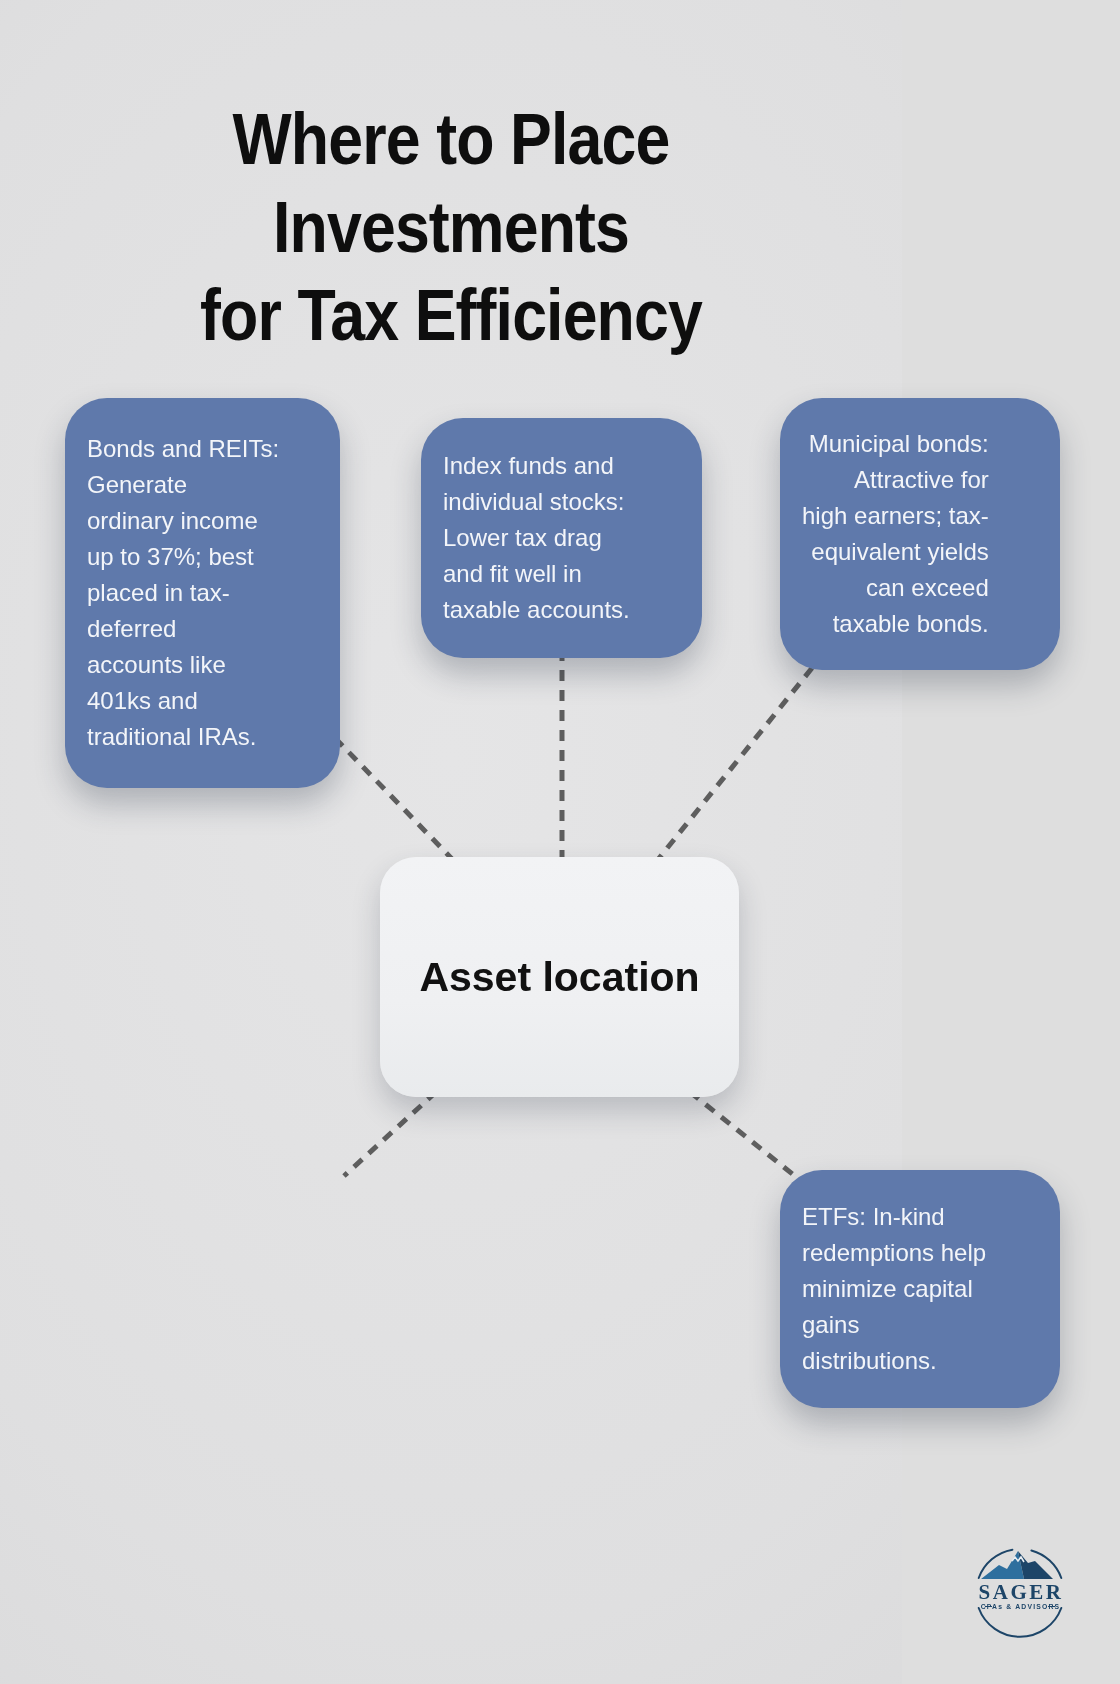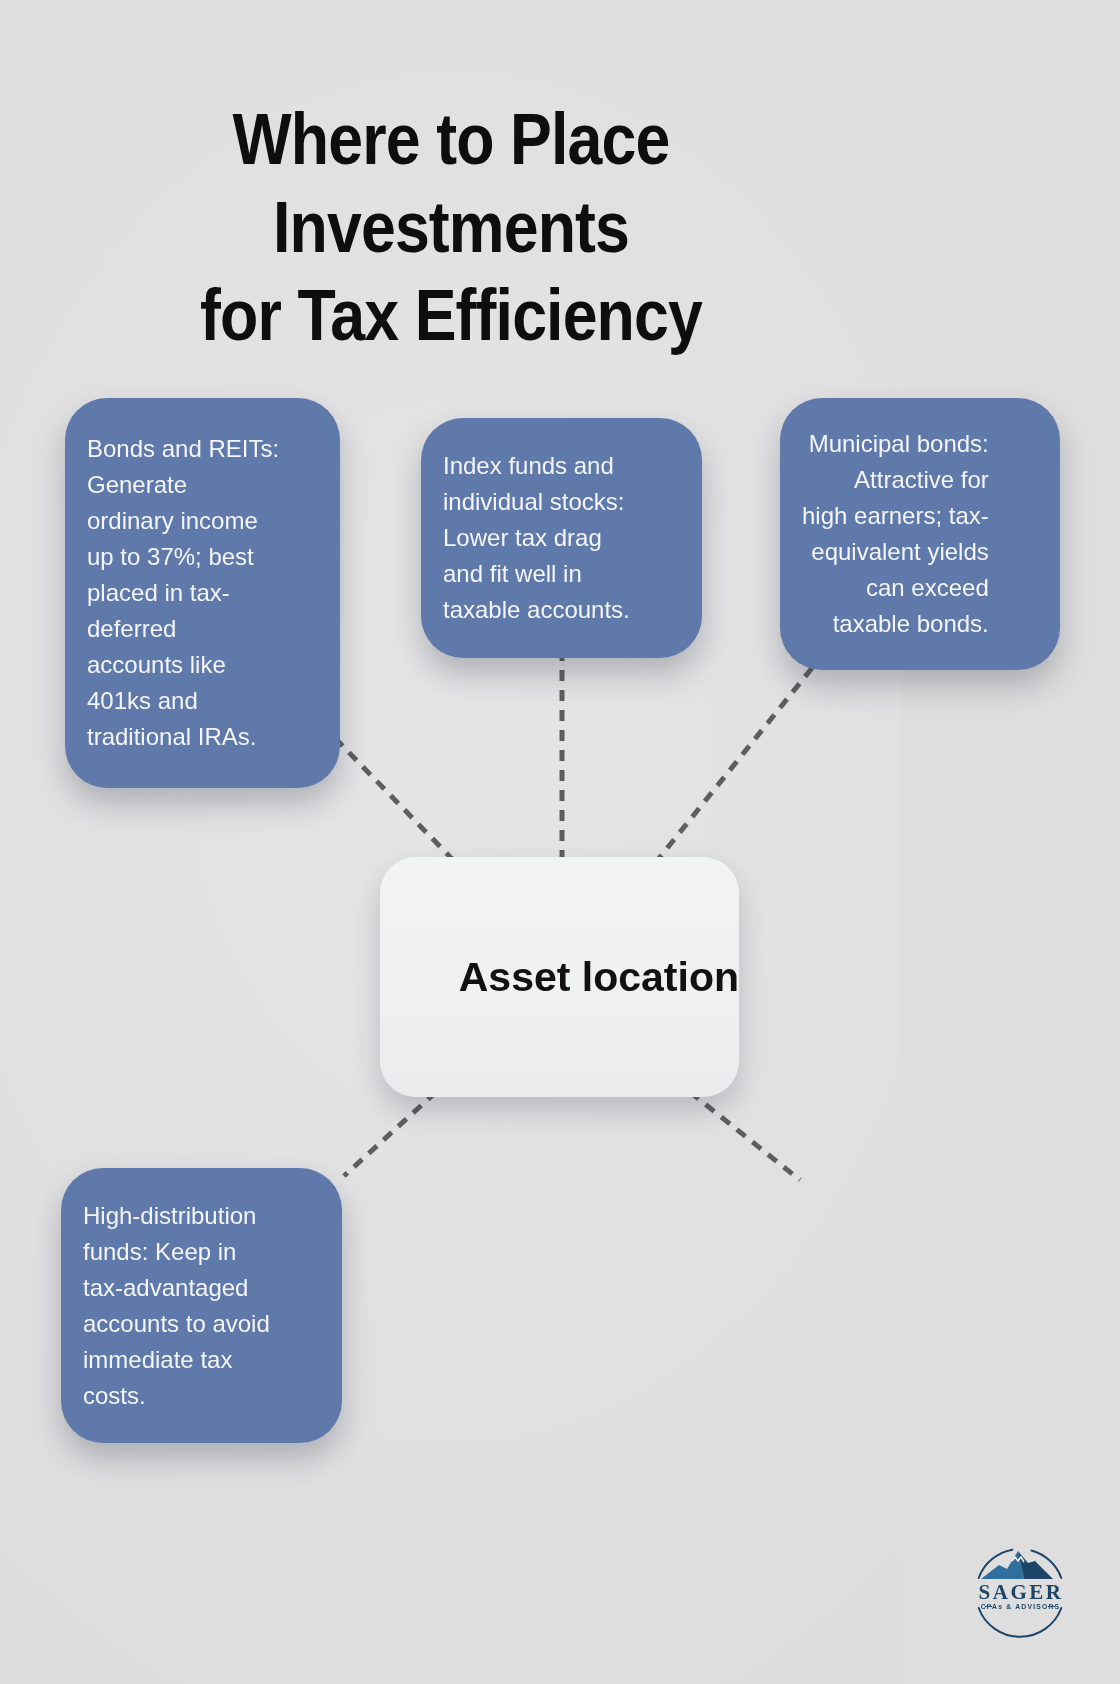--- a/index.html
+++ b/index.html
@@ -61,21 +61,21 @@
     line-height:36px;
     padding:0 18px 0 22px;
     white-space:pre;
     box-shadow:0 16px 30px rgba(40,50,70,0.28);
   }
   .node.center{
     background:linear-gradient(180deg,#f2f3f5 0%,var(--center-bg) 60%,#e9ebed 100%);
     color:var(--center-text);
     font-size:41px;
     font-weight:700;
-    justify-content:flex-end;
+    justify-content:center;
     border-radius:36px;
     box-shadow:0 14px 28px rgba(40,50,70,0.22);
   }
   .pos-bonds     {left:65px;  top:398px;  width:275px; height:390px;}
   .pos-index     {left:421px; top:398px;  width:281px; height:240px;margin-top:20px;}
   .pos-municipal {left:780px; top:398px;  width:280px; height:272px;text-align:right;}
   .pos-center    {left:380px; top:857px;  width:359px; height:240px;}
   .pos-highdist  {left:61px;  top:1168px; width:281px; height:275px;}
   .pos-etf       {left:780px; top:1170px; width:280px; height:238px;}
   .logo{
@@ -129,29 +129,28 @@
 high earners; tax-
 equivalent yields
 can exceed
 taxable bonds.</span>
   </div>
 
   <div class="node center pos-center">
     <span>Asset location</span>
   </div>
 
-  <div class="node blue pos-highdist">
-    <span>High-distribution
-funds: Keep in
-tax-advantaged
-accounts to avoid
-immediate tax
-costs.</span>
+
+  <div class="node blue pos-etf">
+    <span>ETFs: In-kind
+redemptions help
+minimize capital
+gains
+distributions.</span>
   </div>
-
 
   <svg class="logo" viewBox="0 0 104 104" xmlns="http://www.w3.org/2000/svg">
 
     <g fill="none" stroke="var(--logo-navy)" stroke-width="2" stroke-linecap="round">
       <path d="M 44.4 11.7 A 44 44 0 0 0 10.7 40.0"></path>
       <path d="M 93.3 40.0 A 44 44 0 0 0 63.4 12.5"></path>
       <path d="M 10.7 70.0 A 44 44 0 0 0 93.3 70.0"></path>
     </g>
 
     <g>

